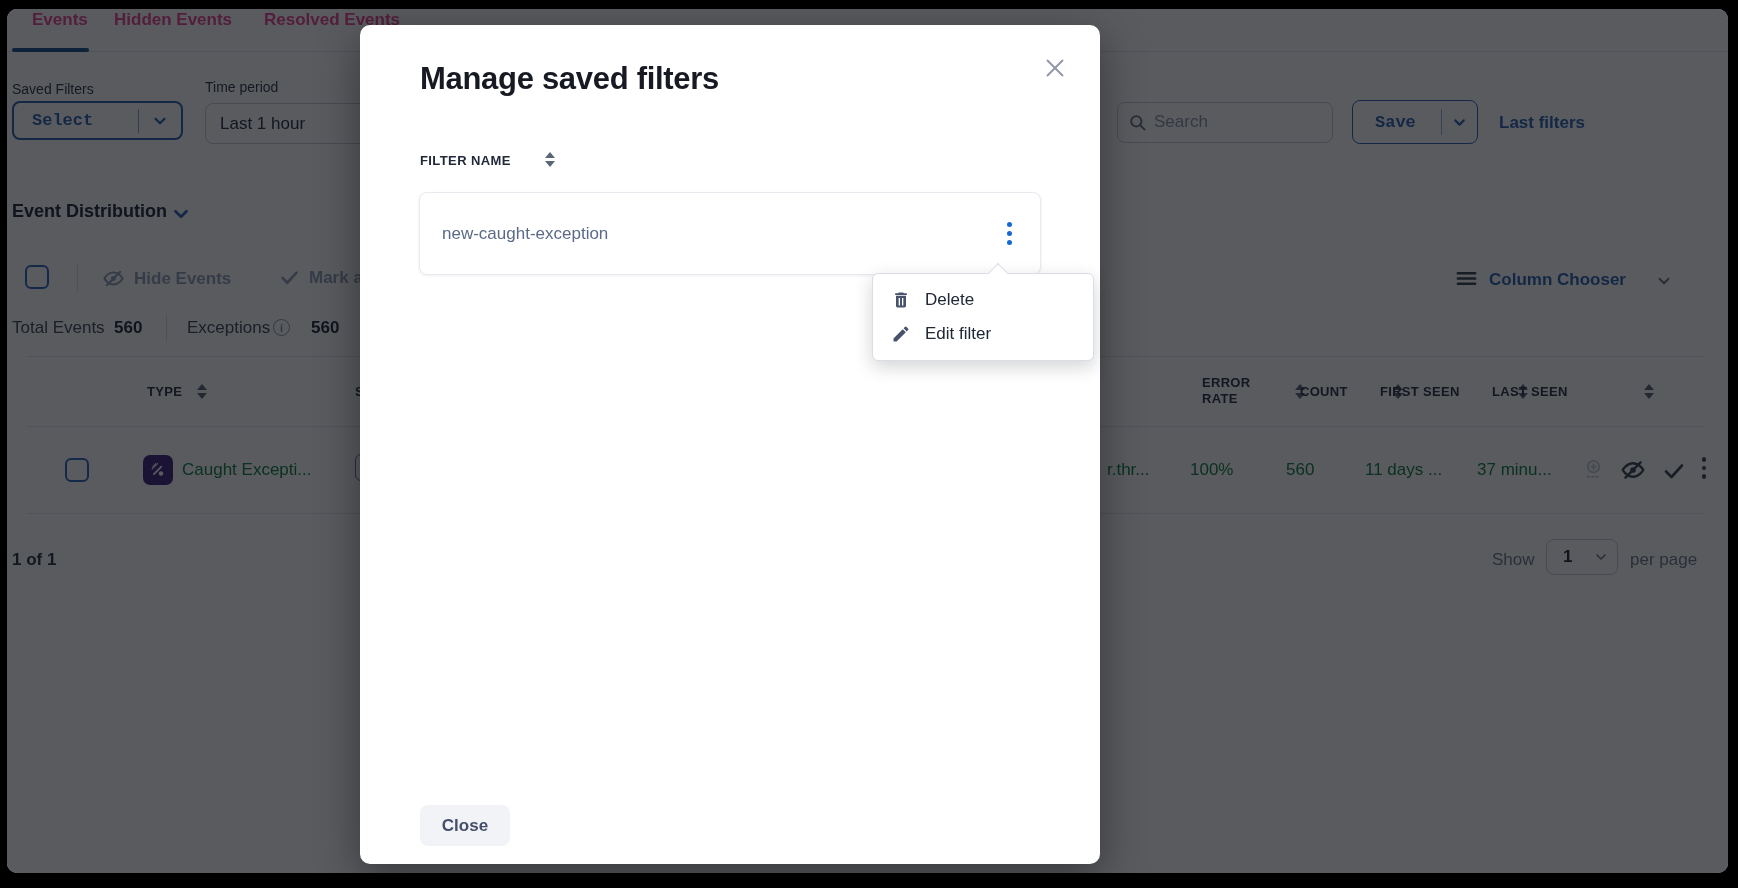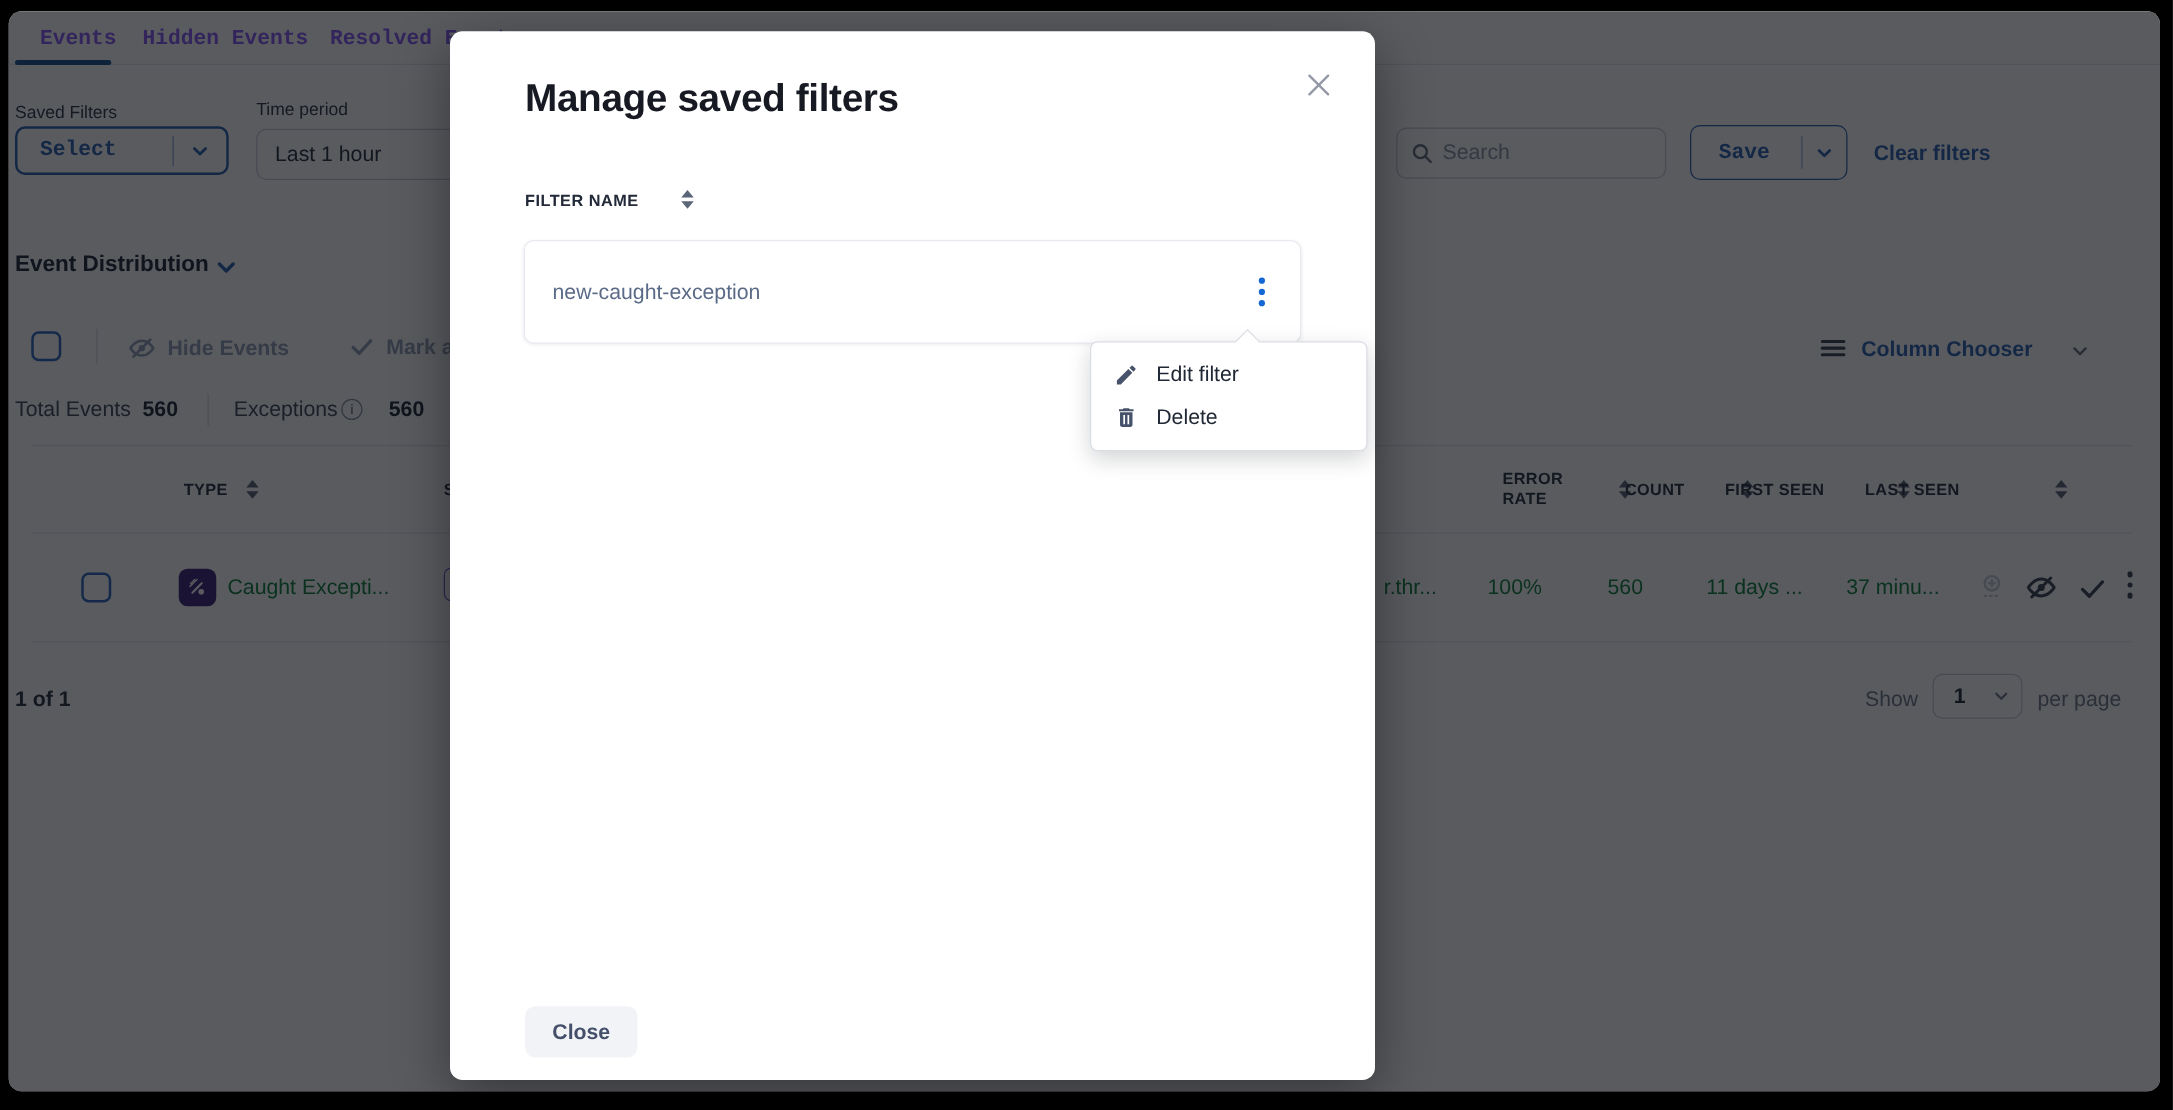--- a/index.html
+++ b/index.html
@@ -6,21 +6,21 @@
   html,body { width:1738px; height:888px; background:#000; overflow:hidden;
               font-family:"Liberation Sans", sans-serif; }
   .abs { position:absolute; }
 
   
   .window { position:absolute; left:7px; top:9px; width:1721px; height:864px;
             background:#fff; border-radius:10px; overflow:hidden; }
 
   
   .tabbar { position:absolute; left:0; top:0; right:0; height:43px; border-bottom:1px solid #e4e6ec; }
-  .tab { position:absolute; top:13px; font-size:17px; font-weight:600; color:#8b5cf6; cursor:pointer;font-family:Liberation Mono, monospace; }
+  .tab { position:absolute; top:1px; font-size:17px; font-weight:600; color:#ec4899; cursor:pointer; }
   .tab-underline { position:absolute; left:5px; top:39px; width:77px; height:4px; border-radius:3px; background:#1c538f; }
 
   .field-label { font-size:14px; color:#323a47; }
   .outline-btn-blue { border:2px solid #2f66b3; border-radius:8px; color:#2f66b3; font-weight:700; font-size:17px;
                       display:flex; align-items:center; background:transparent; cursor:pointer;font-family:Liberation Mono, monospace; }
   .outline-box-gray { border:1.5px solid #c7ccd4; border-radius:8px; font-size:17px; color:#2a313d;
                       display:flex; align-items:center; background:#fff; }
   .vdiv { width:1px; background:#d9dce1; }
   .blue-link { color:#2f66b3; font-weight:700; font-size:17px; cursor:pointer; }
 
@@ -119,21 +119,21 @@
   <div class="abs outline-btn-blue" style="left:1345px; top:91px; width:126px; height:44px; border-width:1.5px;">
     <span style="margin-left:22px;">Save</span>
     <span class="vdiv" style="margin-left:auto; height:26px; background:#2f66b3; opacity:.5;"></span>
     <span style="margin:0 9px; display:flex;">
       <svg width="17" height="17" viewBox="0 0 24 24" fill="none" stroke="#2f66b3" stroke-width="3" stroke-linecap="round" stroke-linejoin="round">
           <polyline points="6 9 12 15 18 9"></polyline>
         </svg>
     </span>
   </div>
 
-  <span class="abs blue-link" style="left:1492px; top:104px;">Clear filters</span>
+  <span class="abs blue-link" style="left:1492px; top:104px;">Last filters</span>
 
   <span class="abs" style="left:5px; top:192px; font-size:18px; font-weight:700; color:#222938;">Event Distribution</span>
   <span class="abs" style="left:163px; top:194px; display:flex;">
     <svg width="22" height="22" viewBox="0 0 24 24" fill="none" stroke="#2f66b3" stroke-width="3" stroke-linecap="round" stroke-linejoin="round">
         <polyline points="6 9 12 15 18 9"></polyline>
       </svg>
   </span>
 
   <div class="abs checkbox" style="left:18px; top:256px; width:24px; height:24px;"></div>
   <span class="abs vdiv" style="left:70px; top:254px; height:28px;"></span>
@@ -282,26 +282,26 @@
   </div>
 
   <button class="close-btn">Close</button>
 </div>
 
 <div class="ctx-menu">
   <span class="ctx-caret"></span>
   <div class="ctx-item">
     <span class="ico">
       <svg width="20" height="20" viewBox="0 0 24 24" fill="currentColor">
-          <path d="M3 17.25V21h3.75L17.8 9.94l-3.75-3.75L3 17.25zM20.7 7.04c.39-.39.39-1.02 0-1.41l-2.34-2.34a.996.996 0 0 0-1.41 0l-1.83 1.83 3.75 3.75 1.83-1.83z"></path>
-        </svg>
-    </span>
-    <span class="lbl">Edit filter</span>
+          <path d="M6 19c0 1.1.9 2 2 2h8c1.1 0 2-.9 2-2V7H6v12zM9.2 9.5h1.6v9H9.2v-9zm4 0h1.6v9h-1.6v-9zM15.5 4l-1-1h-5l-1 1H5v2h14V4h-3.5z"></path>
+        </svg>
+    </span>
+    <span class="lbl">Delete</span>
   </div>
   <div class="ctx-item">
     <span class="ico">
       <svg width="20" height="20" viewBox="0 0 24 24" fill="currentColor">
-          <path d="M6 19c0 1.1.9 2 2 2h8c1.1 0 2-.9 2-2V7H6v12zM9.2 9.5h1.6v9H9.2v-9zm4 0h1.6v9h-1.6v-9zM15.5 4l-1-1h-5l-1 1H5v2h14V4h-3.5z"></path>
-        </svg>
-    </span>
-    <span class="lbl">Delete</span>
+          <path d="M3 17.25V21h3.75L17.8 9.94l-3.75-3.75L3 17.25zM20.7 7.04c.39-.39.39-1.02 0-1.41l-2.34-2.34a.996.996 0 0 0-1.41 0l-1.83 1.83 3.75 3.75 1.83-1.83z"></path>
+        </svg>
+    </span>
+    <span class="lbl">Edit filter</span>
   </div>
 </div>
 
 </body></html>

